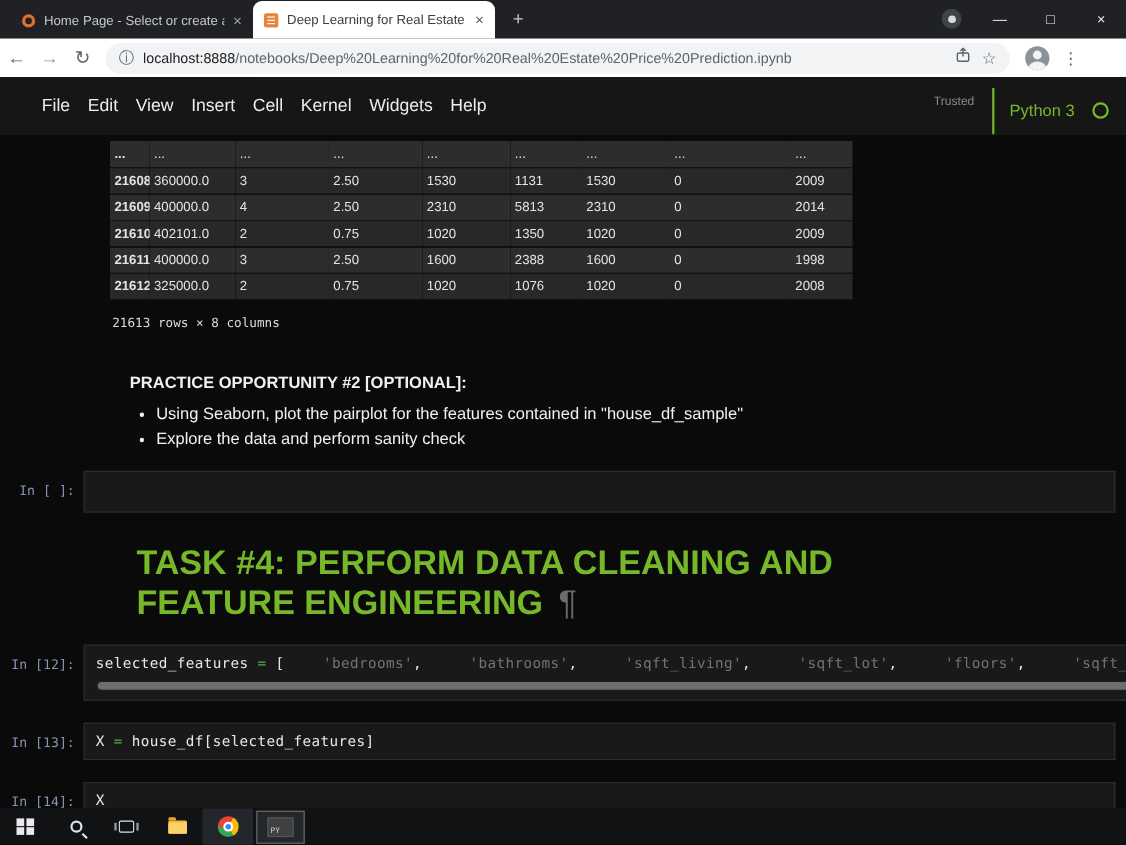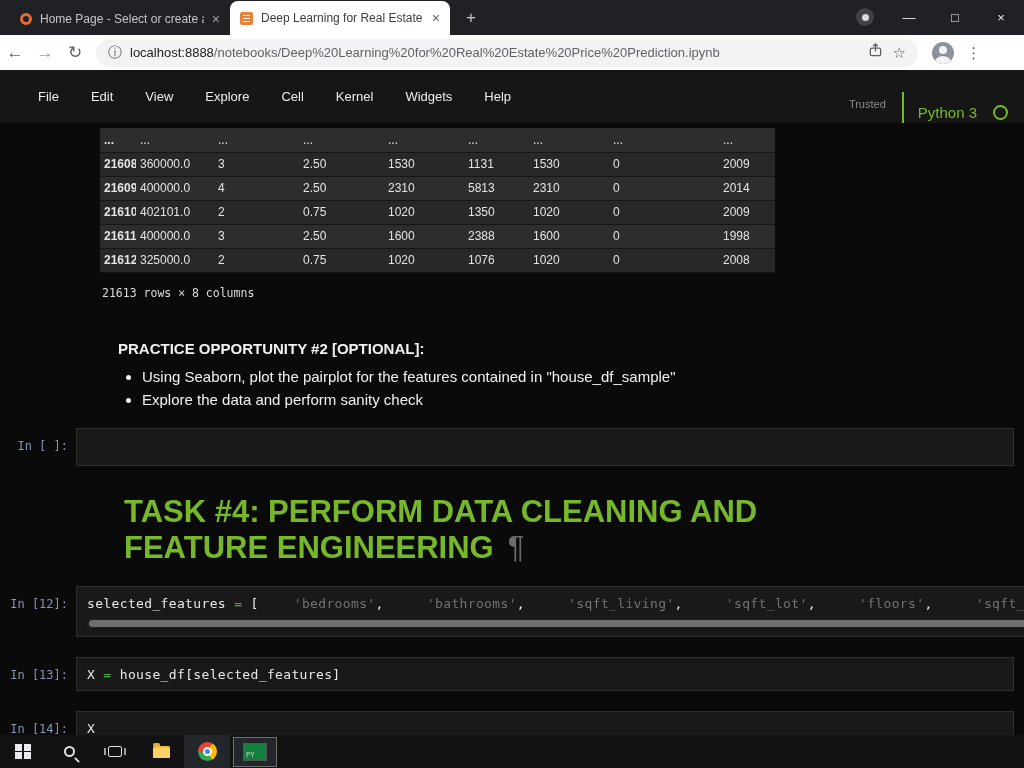--- a/index.html
+++ b/index.html
@@ -37,23 +37,23 @@
   .url .path { color:#5f6368; }
   .share-icon { margin:0 4px; flex-shrink:0; color:#5f6368; }
   .star-icon { font-size:15px; color:#5f6368; margin-left:6px; flex-shrink:0; }
   .avatar { width:22px; height:22px; border-radius:50%; background:#8d9199; overflow:hidden; position:relative; margin-left:14px; flex-shrink:0; }
   .avatar::before { content:""; position:absolute; top:4px; left:7px; width:8px; height:8px; border-radius:50%; background:#f1f3f4; }
   .avatar::after { content:""; position:absolute; top:14px; left:3px; width:16px; height:12px; border-radius:50%; background:#f1f3f4; }
   .kebab { font-size:15px; color:#5f6368; margin-left:12px; flex-shrink:0; }
 
   
   .nbheader { position:absolute; top:70px; left:0; width:1024px; height:53px; background:#161616; display:flex; align-items:center; }
-  .menubar { display:flex; gap:32px; margin-left:38px; font-size:13px; color:#ededed; }
+  .menubar { display:flex; gap:16px; margin-left:38px; font-size:16px; color:#ededed; }
   .menu-item { cursor:default; }
-  .kernel-area { position:absolute; right:16px; top:16px; height:53px; display:flex; align-items:center; }
+  .kernel-area { position:absolute; right:16px; top:4px; height:53px; display:flex; align-items:center; }
   .trusted { font-size:11px; color:#8a8a8a; margin-right:16px; transform:translateY(-9px); }
   .kernel-divider { width:2px; height:42px; background:#76b82a; margin-right:14px; }
   .kernel-name { font-size:15px; color:#76b82a; margin-right:16px; }
   .kernel-status { width:15px; height:15px; border:2px solid #76b82a; border-radius:50%; }
 
   
   .nbbody { position:absolute; top:123px; left:0; width:1024px; height:612px; background:#0a0a0a; overflow:hidden; }
 
   table.df { margin:5px 0 0 100px; border-collapse:collapse; table-layout:fixed; width:675px; font-size:12px; color:#e4e4e4; }
   table.df tr { background:#2d2d2d; border-bottom:1px solid #161616; }
@@ -94,21 +94,21 @@
   .taskview-glyph { width:14px; height:11px; border:1.5px solid #dfe3e6; border-radius:2px; position:relative; }
   .taskview-glyph::before { content:""; position:absolute; left:-5px; top:1px; width:2px; height:7px; background:#9aa0a6; }
   .taskview-glyph::after { content:""; position:absolute; right:-5px; top:1px; width:2px; height:7px; background:#9aa0a6; }
   .folder-glyph { width:17px; height:12px; background:#f7bd3a; border-radius:1.5px; position:relative; }
   .folder-glyph::before { content:""; position:absolute; top:-3px; left:0; width:7px; height:3px; background:#e8a62a; border-radius:1.5px 1.5px 0 0; }
   .folder-glyph::after { content:""; position:absolute; top:2px; left:0; width:17px; height:10px; background:#fdd168; border-radius:1.5px; }
   .tb-btn.app { background:#23272b; }
   .chrome-glyph { width:19px; height:19px; border-radius:50%; background:conic-gradient(from -90deg, #ea4335 0 120deg, #fbbc05 120deg 240deg, #34a853 240deg 360deg); position:relative; }
   .chrome-glyph::after { content:""; position:absolute; inset:5px; background:#4285f4; border:2px solid #fff; border-radius:50%; }
   .tb-btn.py-app { border:1px solid #6f6f6f; background:#23272b; width:44px; height:30px; margin-left:3px; }
-  .py-glyph { width:24px; height:18px; background:#15803d; border:1px solid #555; display:flex; align-items:flex-end; }
+  .py-glyph { width:24px; height:18px; background:#404040; border:1px solid #555; display:flex; align-items:flex-end; }
   .py-glyph span { font-size:7px; color:#cfd3d7; font-family:"DejaVu Sans Mono", monospace; padding:0 0 1px 2px; }
 </style>
 </head>
 <body>
 
 <div class="tabstrip">
   <div class="tabs">
       <div class="tab">
         <span class="favicon fav1"></span>
         <span class="title">Home Page - Select or create a n</span>
@@ -146,21 +146,21 @@
   </div>
   <span class="avatar"></span>
   <span class="kebab">⋮</span>
 </div>
 
 <div class="nbheader">
   <div class="menubar">
       <div class="menu-item">File</div>
       <div class="menu-item">Edit</div>
       <div class="menu-item">View</div>
-      <div class="menu-item">Explore</div>
+      <div class="menu-item">Insert</div>
       <div class="menu-item">Cell</div>
       <div class="menu-item">Kernel</div>
       <div class="menu-item">Widgets</div>
       <div class="menu-item">Help</div>
     </div>
   <div class="kernel-area">
     <span class="trusted">Trusted</span>
     <span class="kernel-divider"></span>
     <span class="kernel-name">Python 3</span>
     <span class="kernel-status"></span>

